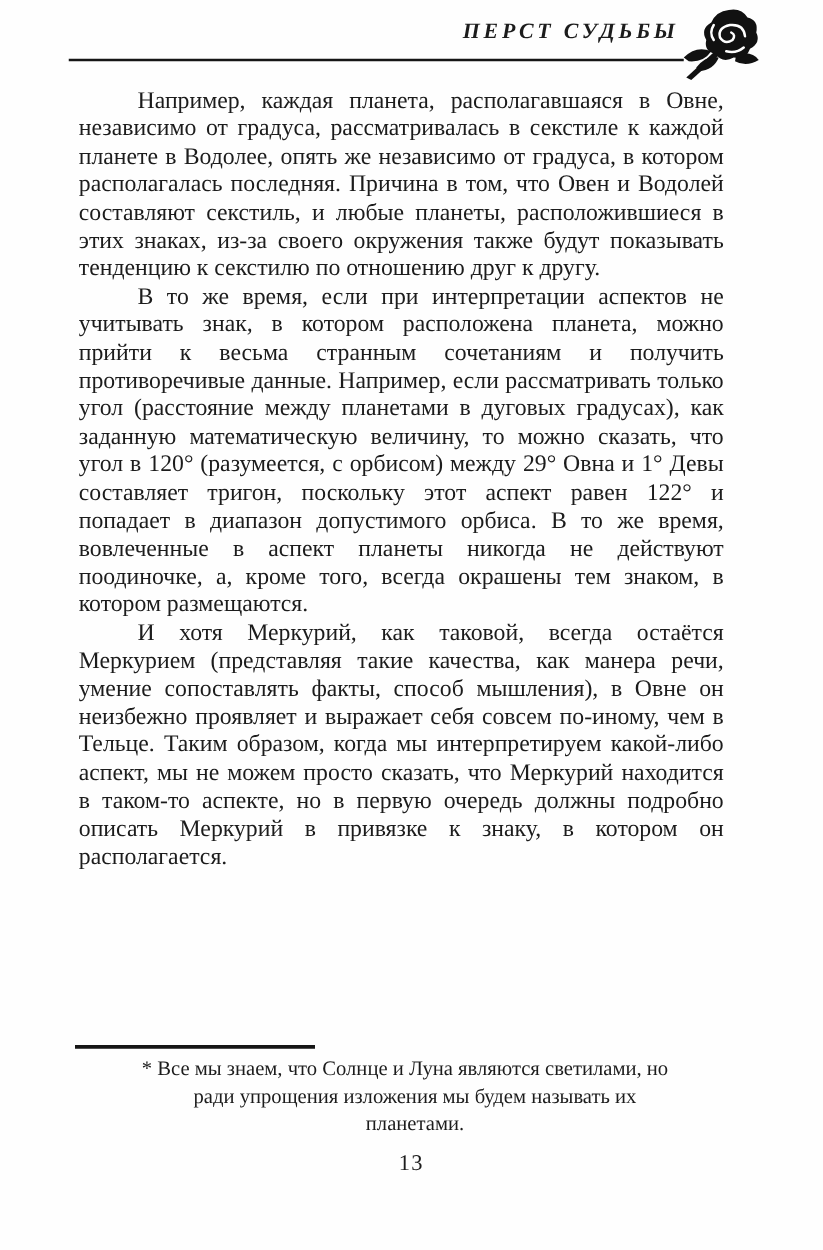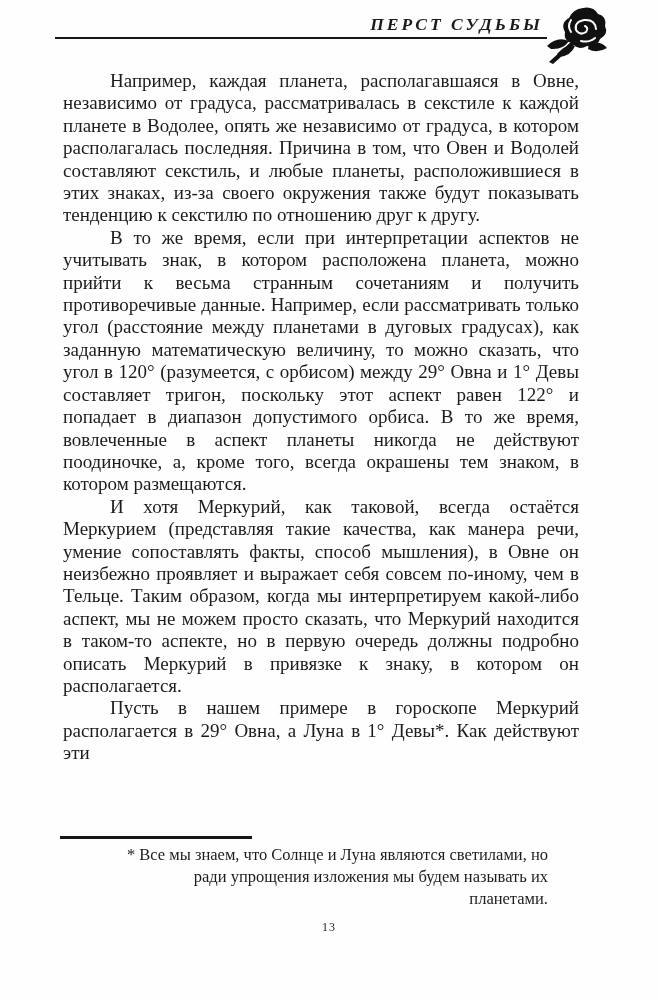--- a/index.html
+++ b/index.html
@@ -21,21 +21,21 @@
   
   .header {
     position: absolute;
     left: 55px;
     top: 14px;
     width: 492px;
   }
   .header-rule {
     border-bottom: 2.5px solid #161616;
     text-align: right;
-    padding-bottom: 2px;
+    padding-bottom: 12px;
     padding-right: 4px;
   }
   .header-title {
     font-style: italic;
     font-weight: bold;
     font-size: 17.5px;
     letter-spacing: 3px;
     white-space: nowrap;
   }
   .rose {
@@ -76,31 +76,31 @@
   }
   .footnote {
     position: absolute;
     left: 100px;
     top: 844px;
     width: 432px;
     font-size: 16.5px;
     line-height: 22px;
     padding-left: 16px;
     text-indent: -16px;
-    text-align: right;
+    text-align: center;
   }
 
   
   .pagenum {
     position: absolute;
     left: 0;
     top: 920px;
     width: 100%;
     text-align: center;
-    font-size: 12px;
+    font-size: 18px;
     letter-spacing: 1px;
   }
 </style>
 </head>
 <body>
 
 <div class="page">
 
   <header class="header">
     <div class="header-rule">
@@ -134,21 +134,20 @@
           <path d="M50 32 q-6 5 -14 3"></path>
         </g>
       </svg>
     </span>
   </header>
 
   <main class="body">
     <p class="indent">Например, каждая планета, располагавшаяся в Овне, независимо от градуса, рассматривалась в секстиле к каждой планете в Водолее, опять же независимо от градуса, в котором располагалась последняя. Причина в том, что Овен и Водолей составляют секстиль, и любые планеты, расположившиеся в этих знаках, из-за своего окружения также будут показывать тенденцию к секстилю по отношению друг к другу.</p>
     <p class="indent">В то же время, если при интерпретации аспектов не учитывать знак, в котором расположена планета, можно прийти к весьма странным сочетаниям и получить противоречивые данные. Например, если рассматривать только угол (расстояние между планетами в дуговых градусах), как заданную математическую величину, то можно сказать, что угол в 120° (разумеется, с орбисом) между 29° Овна и 1° Девы составляет тригон, поскольку этот аспект равен 122° и попадает в диапазон допустимого орбиса. В то же время, вовлеченные в аспект планеты никогда не действуют поодиночке, а, кроме того, всегда окрашены тем знаком, в котором размещаются.</p>
     <p class="indent">И хотя Меркурий, как таковой, всегда остаётся Меркурием (представляя такие качества, как манера речи, умение сопоставлять факты, способ мышления), в Овне он неизбежно проявляет и выражает себя совсем по-иному, чем в Тельце. Таким образом, когда мы интерпретируем какой-либо аспект, мы не можем просто сказать, что Меркурий находится в таком-то аспекте, но в первую очередь должны подробно описать Меркурий в привязке к знаку, в котором он располагается.</p>
-    <p class="indent">Пусть в нашем примере в гороскопе Меркурий располагается в 29° Овна, а Луна в 1° Девы*. Как действуют эти</p>
   </main>
 
   <div class="footnote-sep"></div>
 
   <div class="footnote">
     <span>*</span>
     <span>Все мы знаем, что Солнце и Луна являются светилами, но ради упрощения изложения мы будем называть их планетами.</span>
   </div>
 
   <div class="pagenum">13</div>

